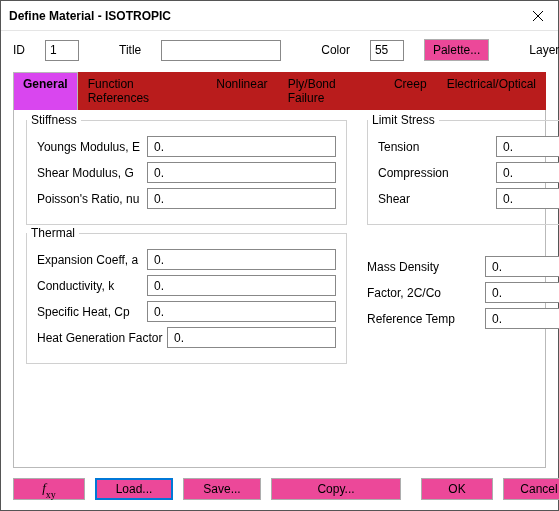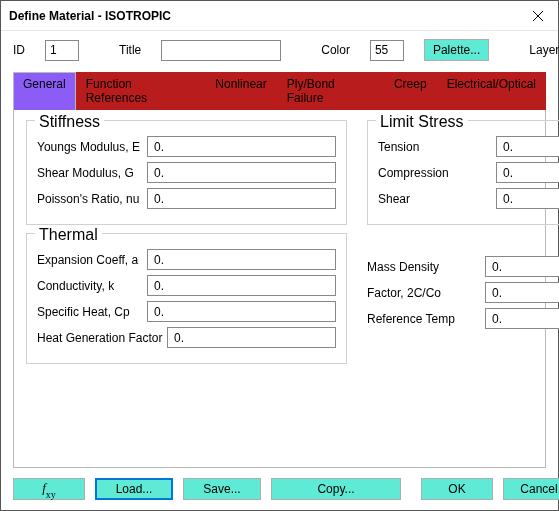--- a/index.html
+++ b/index.html
@@ -52,21 +52,21 @@
     border:1px solid #888;
     height:21px;
     padding:1px 4px;
     font: inherit;
     background:#fff;
   }
   .w-small { width:34px; }
   .w-title { width:120px; }
   .btn {
     border:1px solid #adadad;
-    background:#5eead4;
+    background:#ec4899;
     height:22px;
     padding:0 8px;
     font: inherit;
     cursor: default;
     display:flex;align-items:center;justify-content:center;
   }
   .btn.default { border:2px solid #0078d7; }
   
   .tabs {
     display:flex;
@@ -76,43 +76,44 @@
     padding: 4px 9px 5px 9px;
     border:1px solid transparent;
     border-bottom:none;
     position:relative;
     top:1px;
     cursor:default;
     background:#b91c1c;
   }
   .tab.active {
     border-color:#b9b9b9;
-    background:#8b5cf6;
+    background:#d946ef;
     z-index:1;
+    font-weight:bold;
   }
   .tabpane {
     border:1px solid #b9b9b9;
     border-top:none;
     flex:1;
     padding:10px 12px;
     position:relative;
   }
   
   .group {
     border:1px solid #d0d0d0;
     padding: 10px 10px 10px 10px;
     position:relative;
     margin-bottom: 8px;
   }
   .group > legend {
     position:absolute;
-    top:-8px; left:8px;
+    top:-8px; left:0;
     background:#fff;
     padding:0 4px;
-    font-size:16px;
+    font-size:12px;
   }
   .fld {
     display:flex;
     align-items:center;
     margin:5px 0;
   }
   .fld label {
     width:110px;
     font-size:12px;
   }

